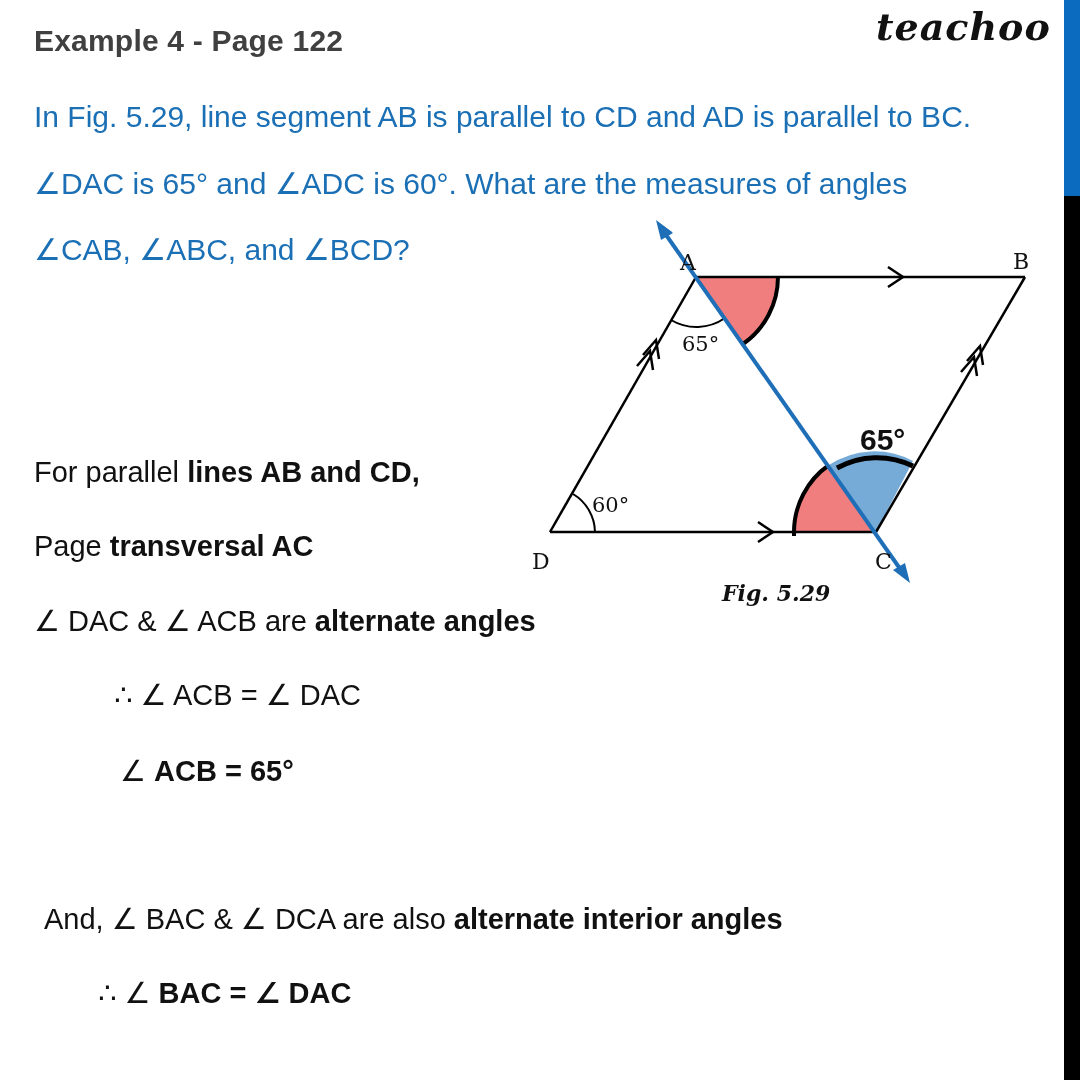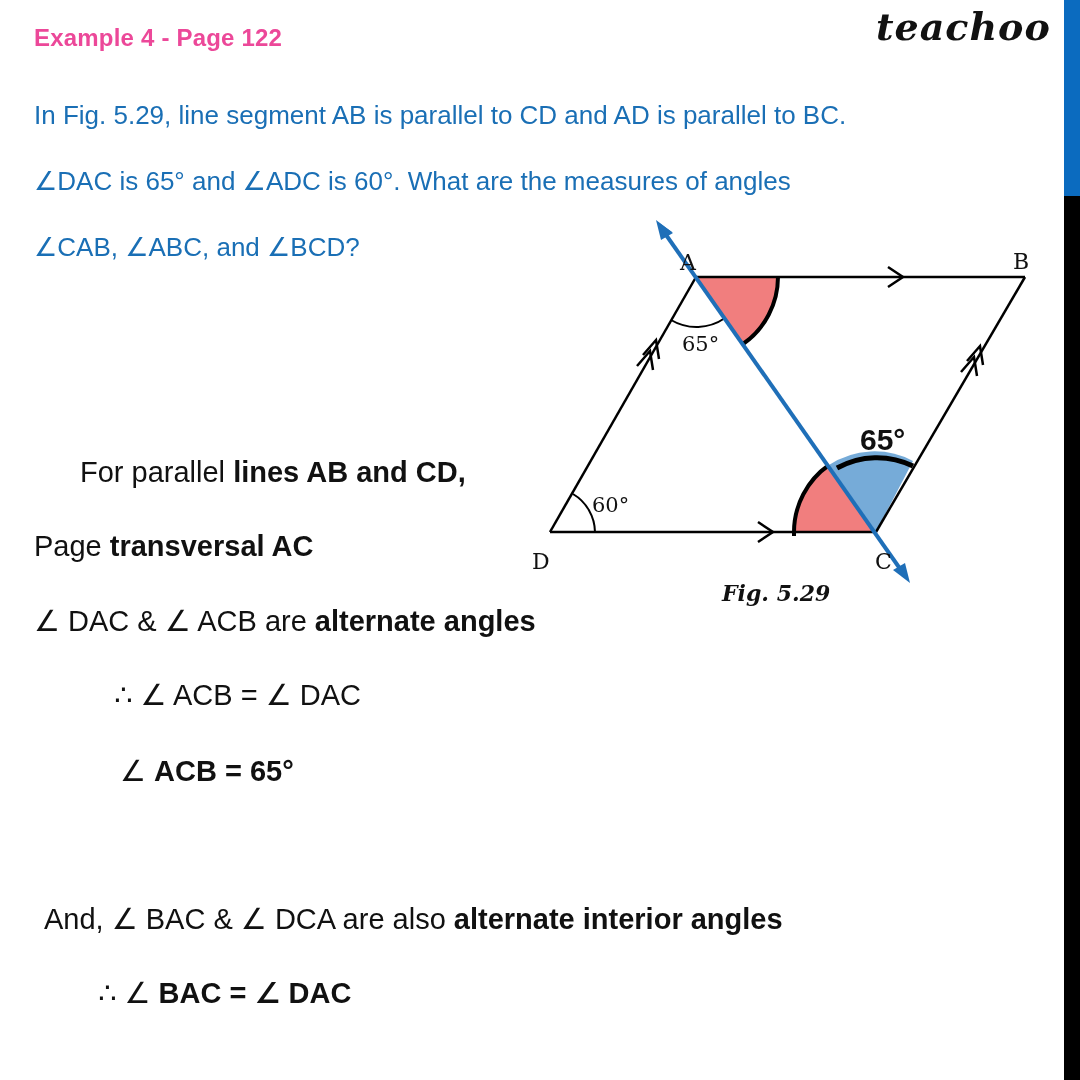--- a/index.html
+++ b/index.html
@@ -5,29 +5,29 @@
   html, body { margin:0; padding:0; }
   body {
     width:1080px; height:1080px; position:relative; overflow:hidden;
     background:#ffffff;
     font-family:"Liberation Sans", "DejaVu Sans", sans-serif;
   }
   .right-bar-blue { position:absolute; left:1064px; top:0; width:16px; height:196px; background:#0B6BBF; }
   .right-bar-black { position:absolute; left:1064px; top:196px; width:16px; height:884px; background:#000; }
   .title {
     position:absolute; left:34px; top:24px;
-    font-size:24px; font-weight:bold; color:#ec4899; letter-spacing:0.2px;
+    font-size:30px; font-weight:bold; color:#404040; letter-spacing:0.2px;
   }
   .logo {
     position:absolute; left:876px; top:4px;
     font-family:"DejaVu Serif", serif; font-style:italic; font-weight:bold;
     font-size:38px; color:#111; letter-spacing:1px;
   }
   .q-line {
-    position:absolute; left:34px; font-size:26px; color:#1A6FB5; white-space:nowrap;
+    position:absolute; left:34px; font-size:30px; color:#1A6FB5; white-space:nowrap;
   }
   .body-line {
     position:absolute; font-size:29px; color:#111; white-space:nowrap;
   }
   .body-line b { font-weight:bold; }
   svg.fig { position:absolute; left:0; top:0; }
   .lbl { font-family:"DejaVu Serif","Liberation Serif",serif; font-size:22px; fill:#111; }
   .lbl-sm { font-family:"DejaVu Serif","Liberation Serif",serif; font-size:21px; fill:#111; }
   .lbl-big { font-family:"Liberation Sans", sans-serif; font-weight:bold; font-size:30px; fill:#111; }
   .caption { font-family:"DejaVu Serif","Liberation Serif",serif; font-style:italic; font-weight:bold; font-size:22px; fill:#111; }
@@ -81,19 +81,19 @@
   <text class="lbl" x="532" y="569">D</text>
   <text class="lbl" x="875" y="569">C</text>
 
   <text class="lbl-sm" x="682" y="351">65°</text>
   <text class="lbl-sm" x="592" y="512">60°</text>
   <text class="lbl-big" x="860" y="450">65°</text>
 
   <text class="caption" x="722" y="601">Fig.  5.29</text>
 </svg>
 
-<div class="body-line" style="left:34px; top:456px;margin-left:46px;"><span>For parallel </span><b>lines  AB and CD,</b></div>
+<div class="body-line" style="left:34px; top:456px;"><span>For parallel </span><b>lines  AB and CD,</b></div>
 <div class="body-line" style="left:34px; top:530px;"><span>Page </span><b>transversal AC</b></div>
 <div class="body-line" style="left:34px; top:604px;"><span>∠ DAC &amp; ∠ ACB are </span><b>alternate angles</b></div>
 <div class="body-line" style="left:114px; top:678px;">∴ ∠ ACB = ∠ DAC</div>
 <div class="body-line" style="left:120px; top:754px;"><span>∠ </span><b>ACB = 65°</b></div>
 <div class="body-line" style="left:44px; top:902px;"><span>And, ∠ BAC &amp; ∠ DCA are also </span><b>alternate interior angles</b></div>
 <div class="body-line" style="left:98px; top:976px;"><span>∴ ∠ </span><b>BAC = ∠ DAC</b></div>
 
 </body></html>

